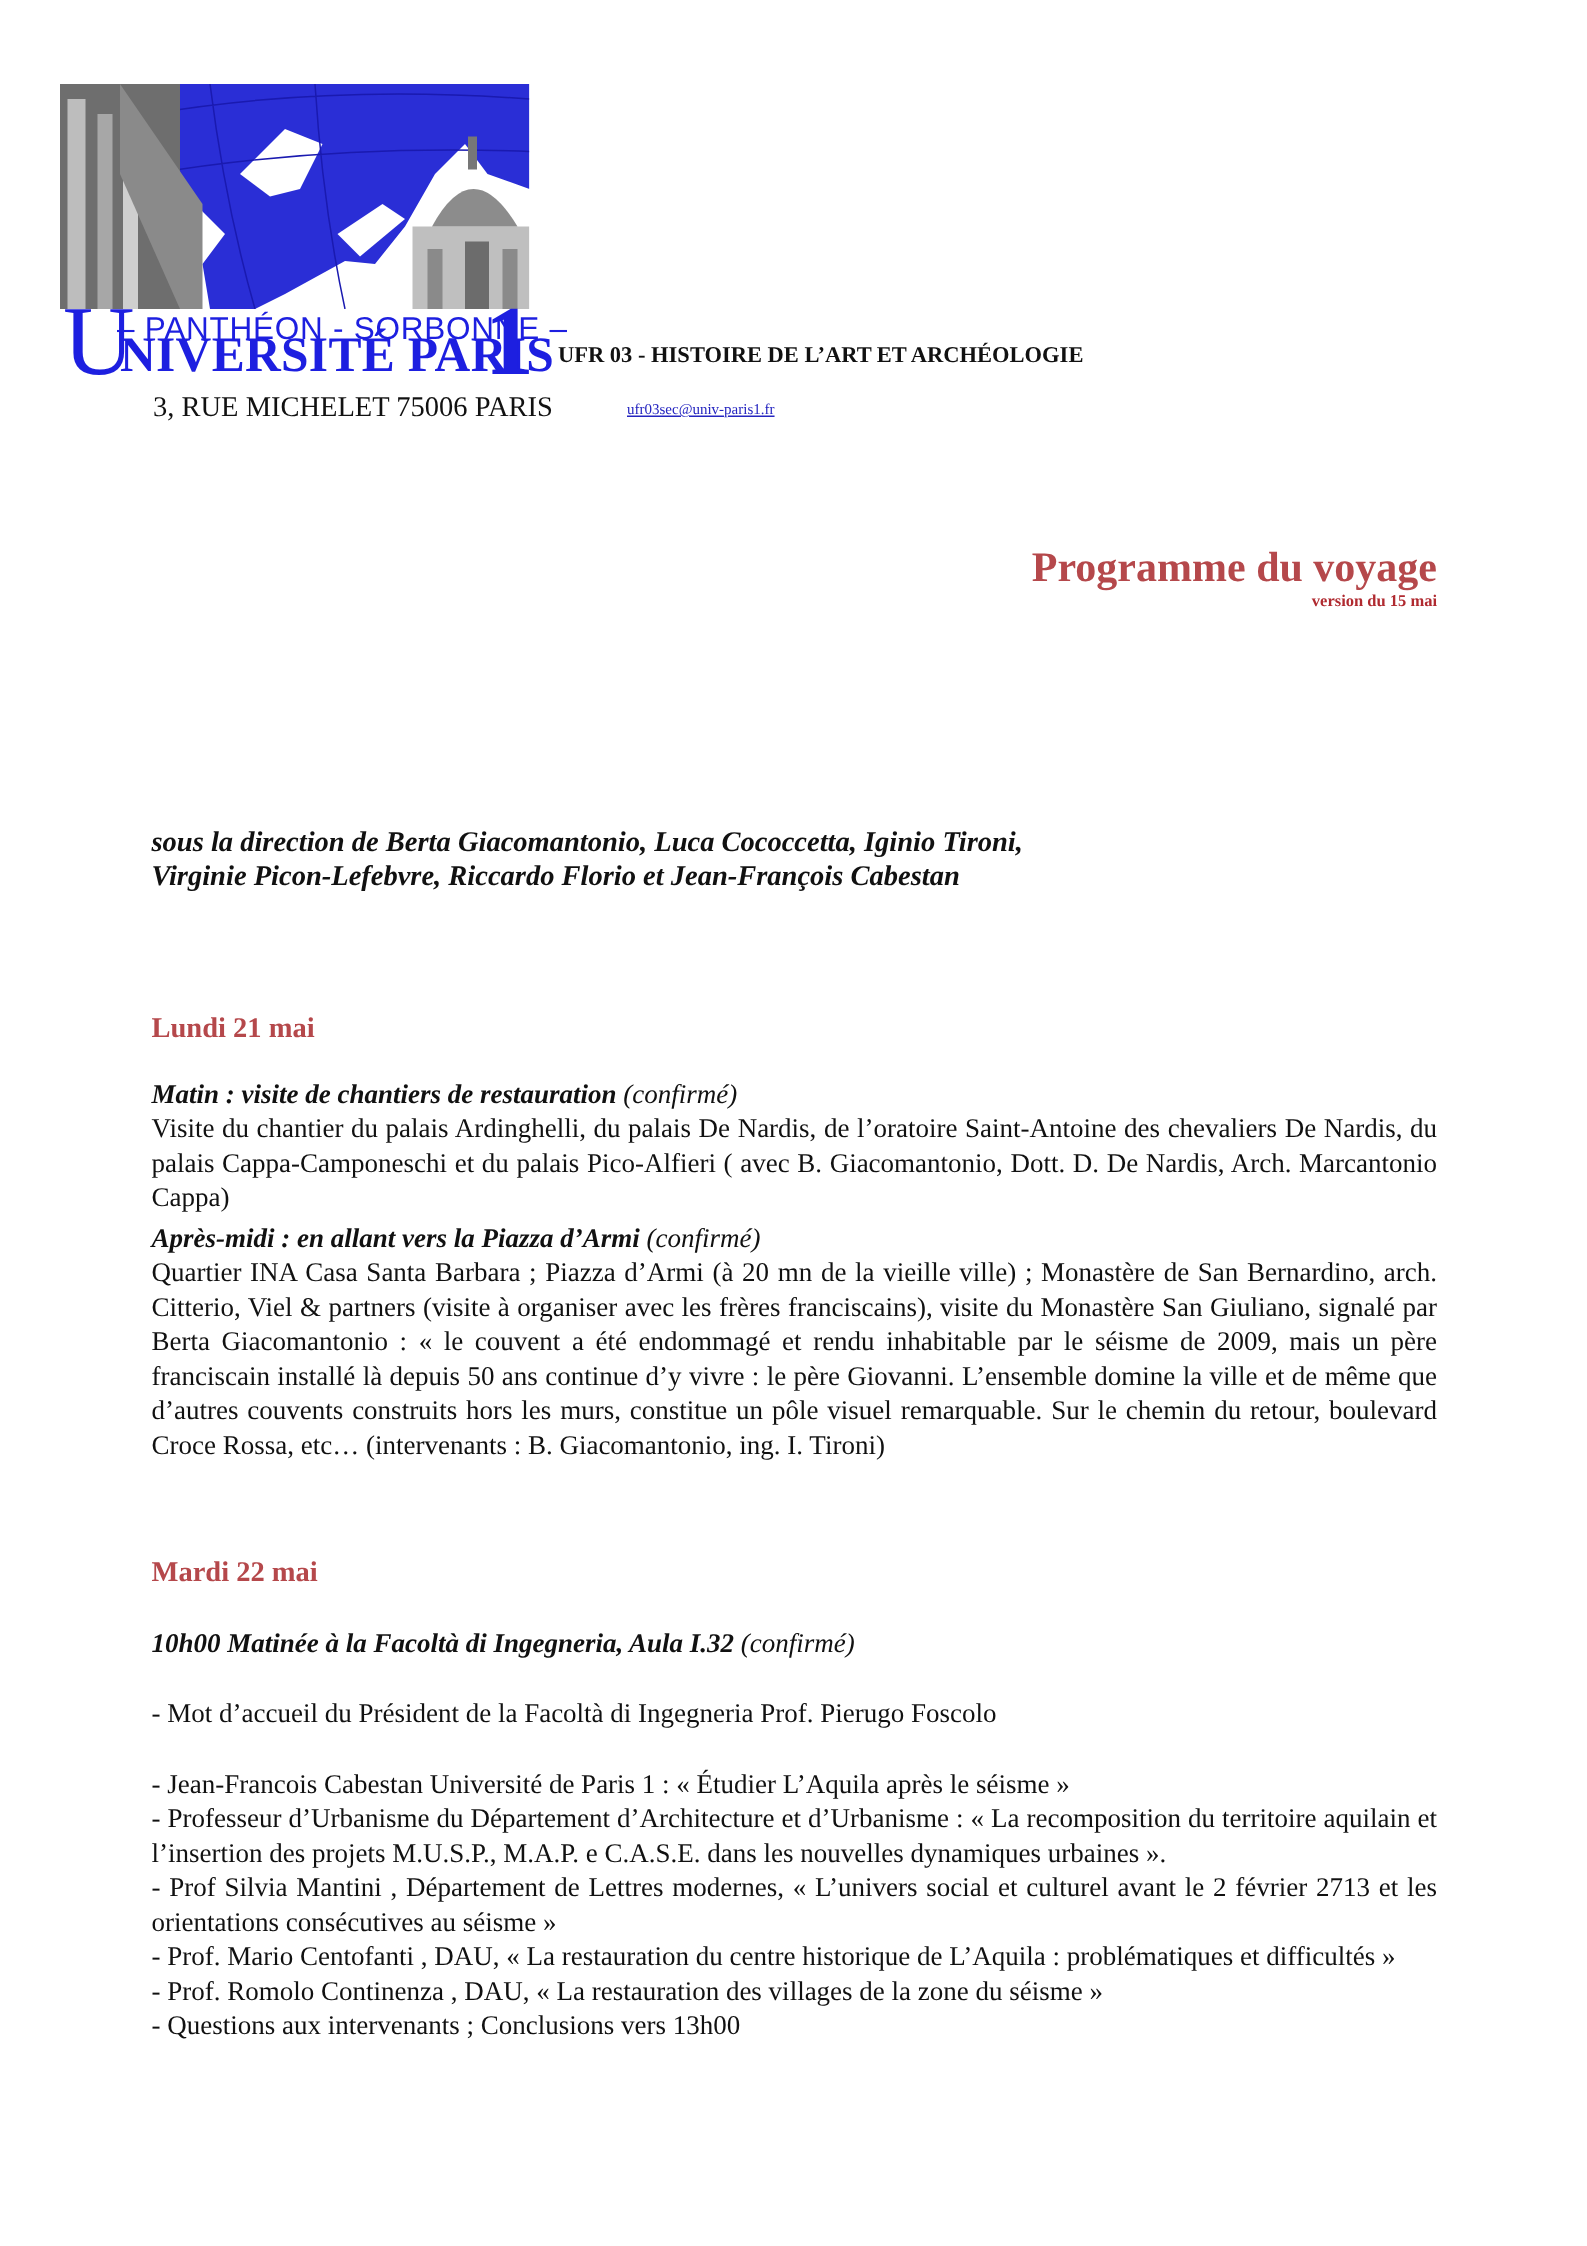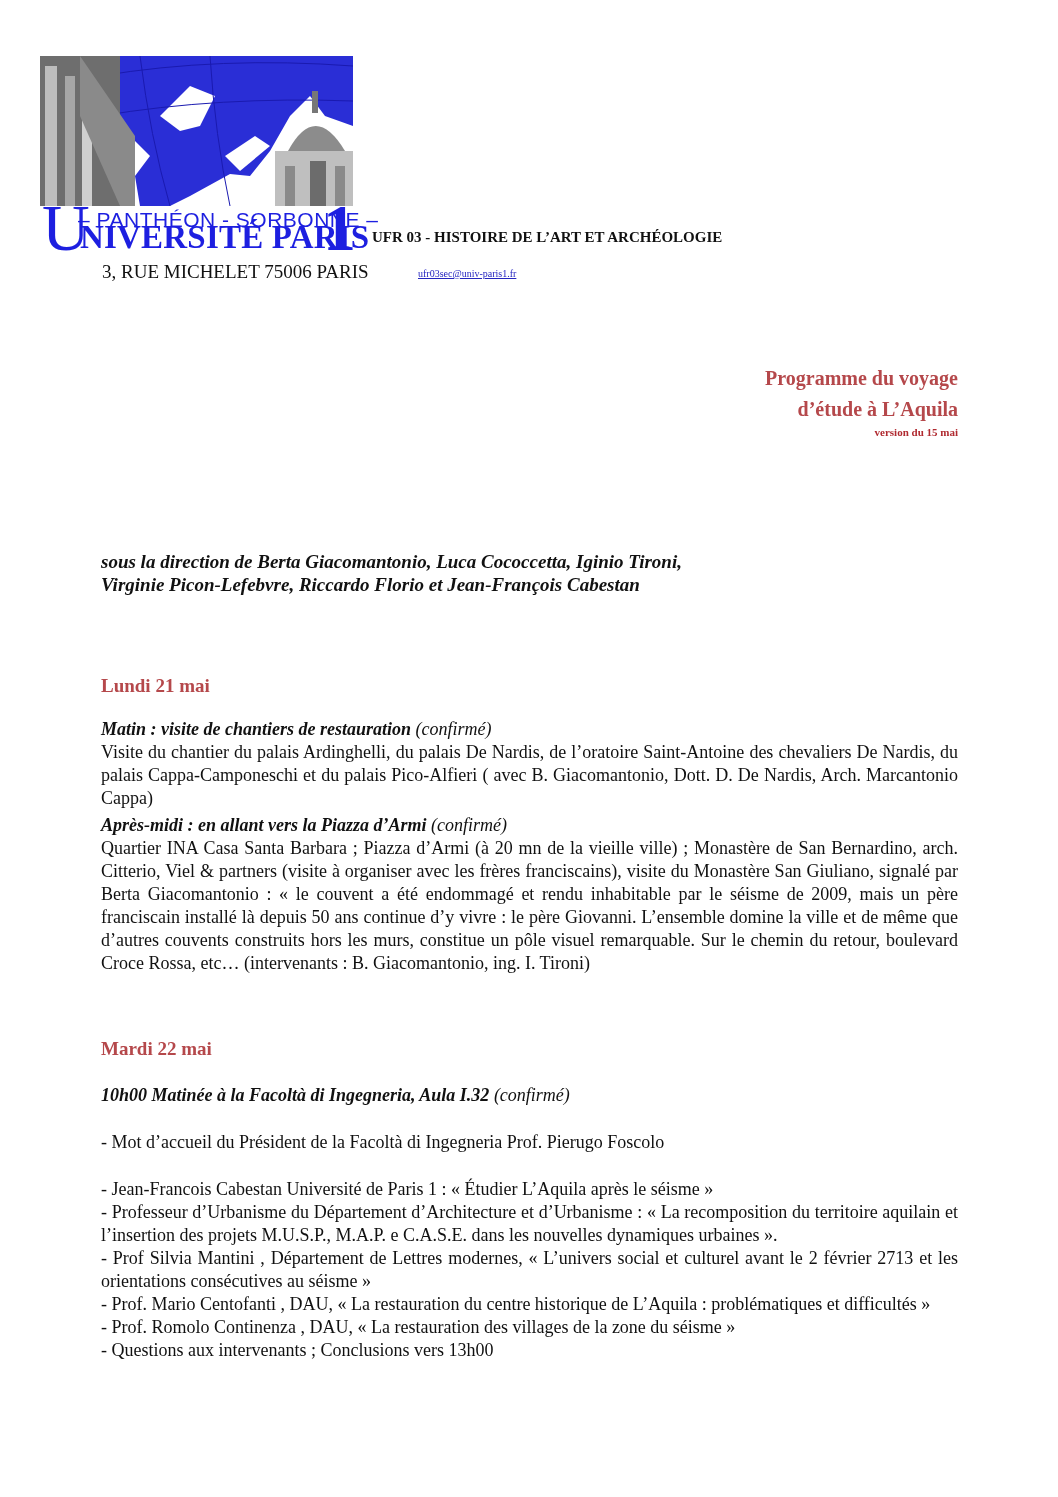--- a/index.html
+++ b/index.html
@@ -19,21 +19,21 @@
   }
   .logo-u { position: absolute; left: 2px; top: 142px; font-size: 66px; line-height: 60px; color: #1d1fe0; font-family: "Liberation Serif", serif; }
   .logo-1 { position: absolute; left: 283px; top: 142px; font-size: 66px; line-height: 60px; color: #1d1fe0; font-weight: bold; font-family: "Liberation Serif", serif; }
   .logo-text-bot { position: absolute; left: 40px; top: 166px; font-size: 33px; line-height: 30px; color: #1d1fe0; font-weight: bold; letter-spacing: 0.2px; white-space: nowrap; }
 
   .ufr { left: 372px; top: 229px; font-size: 15px; font-weight: bold; white-space: nowrap; }
   .addr { left: 102px; top: 261px; font-size: 19px; white-space: nowrap; }
   .email { left: 418px; top: 268px; font-size: 10px; color: #2525c0; text-decoration: underline; white-space: nowrap; }
 
   .title-block { right: 100px; top: 363px; text-align: right; color: #b5484b; font-weight: bold; }
-  .title-line { font-size: 20px; line-height: 31px; white-space: nowrap; margin-left: 20px; }
+  .title-line { font-size: 28px; line-height: 31px; white-space: nowrap; margin-left: 20px; }
   .version { font-size: 11px; line-height: 14px; color: #b02a30; margin-top: 0px; }
 
   .direction { left: 101px; top: 550px; font-size: 19px; font-style: italic; font-weight: bold; line-height: 23px; white-space: nowrap; }
 
   .content { left: 101px; width: 857px; font-size: 18px; line-height: 23px; }
   .day { color: #b5484b; font-size: 19px; font-weight: bold; line-height: 23px; }
   .sub { font-style: italic; font-weight: bold; }
   .sub .conf { font-weight: normal; font-style: italic; }
   .para { text-align: justify; }
   .mt { margin-top: 22px; }
@@ -72,21 +72,20 @@
   <div class="logo-text-bot">NIVERSITÉ PARIS</div>
   <div class="logo-1">1</div>
 </div>
 
 <div class="abs ufr">UFR 03 - HISTOIRE DE L’ART ET ARCHÉOLOGIE</div>
 <div class="abs addr">3, RUE MICHELET 75006 PARIS</div>
 <a class="abs email">ufr03sec@univ-paris1.fr</a>
 
 <div class="abs title-block">
   <div class="title-line">Programme du voyage</div>
-  <div class="title-line">d’étude à L’Aquila</div>
   <div class="version">version du 15 mai</div>
 </div>
 
 <div class="abs direction">
   <div>sous la direction de Berta Giacomantonio, Luca Cococcetta, Iginio Tironi,</div>
   <div>Virginie Picon-Lefebvre, Riccardo Florio et Jean-François Cabestan</div>
 </div>
 
 <div class="abs content" style="top:674px;">
   <div class="day">Lundi 21 mai</div>

